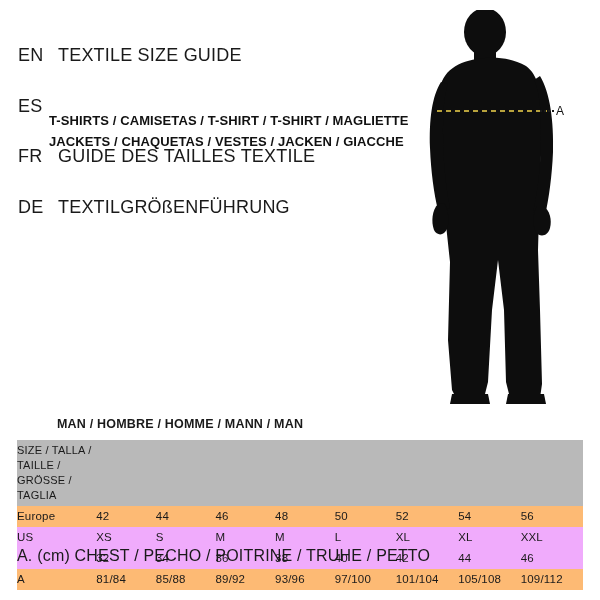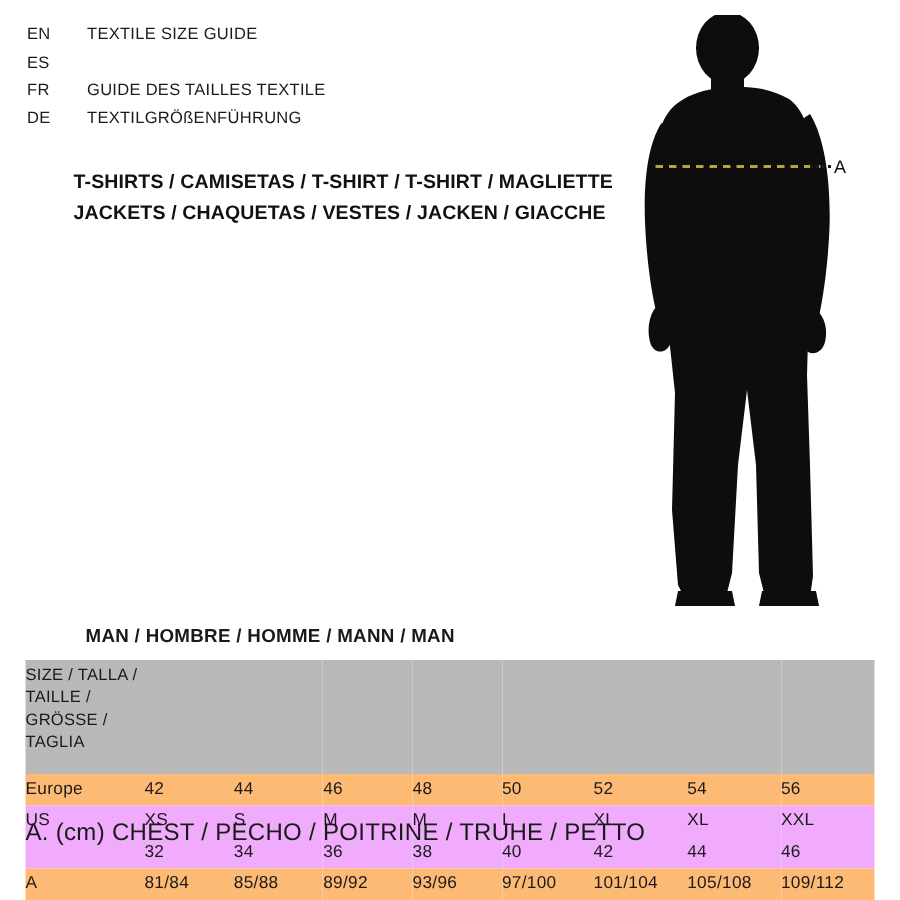--- a/index.html
+++ b/index.html
@@ -24,23 +24,24 @@
   
   .lang-block {
     position: absolute;
     left: 18px;
     top: 14px;
     width: 330px;
   }
   .lang-row {
     display: flex;
     align-items: baseline;
-    font-size: 11px;
+    font-size: 18px;
     line-height: 18.5px;
     letter-spacing: 0.2px;
+    margin-top: 32px;
   }
   .lang-code {
     width: 40px;
     flex: 0 0 40px;
   }
   .lang-text {
     flex: 1 1 auto;
   }
 
   
@@ -107,21 +108,21 @@
   }
   table.size-table td {
     padding: 3px 0 3px 0;
     line-height: 15px;
     color: #1a1a1a;
     letter-spacing: 0.2px;
   }
   table.size-table tr.head td {
     background: #b9b9b9;
     font-size: 11px;
-    padding: 3px 0 13px 0;
+    padding: 3px 0 3px 0;
   }
   table.size-table tr.shade td {
     background: #f0abfc;
   }
   table.size-table tr.plain td {
     background: #fdba74;
   }
   td.c0 { width: 88px; padding-left: 2px; }
   td.c  { width: 68px; }
 

